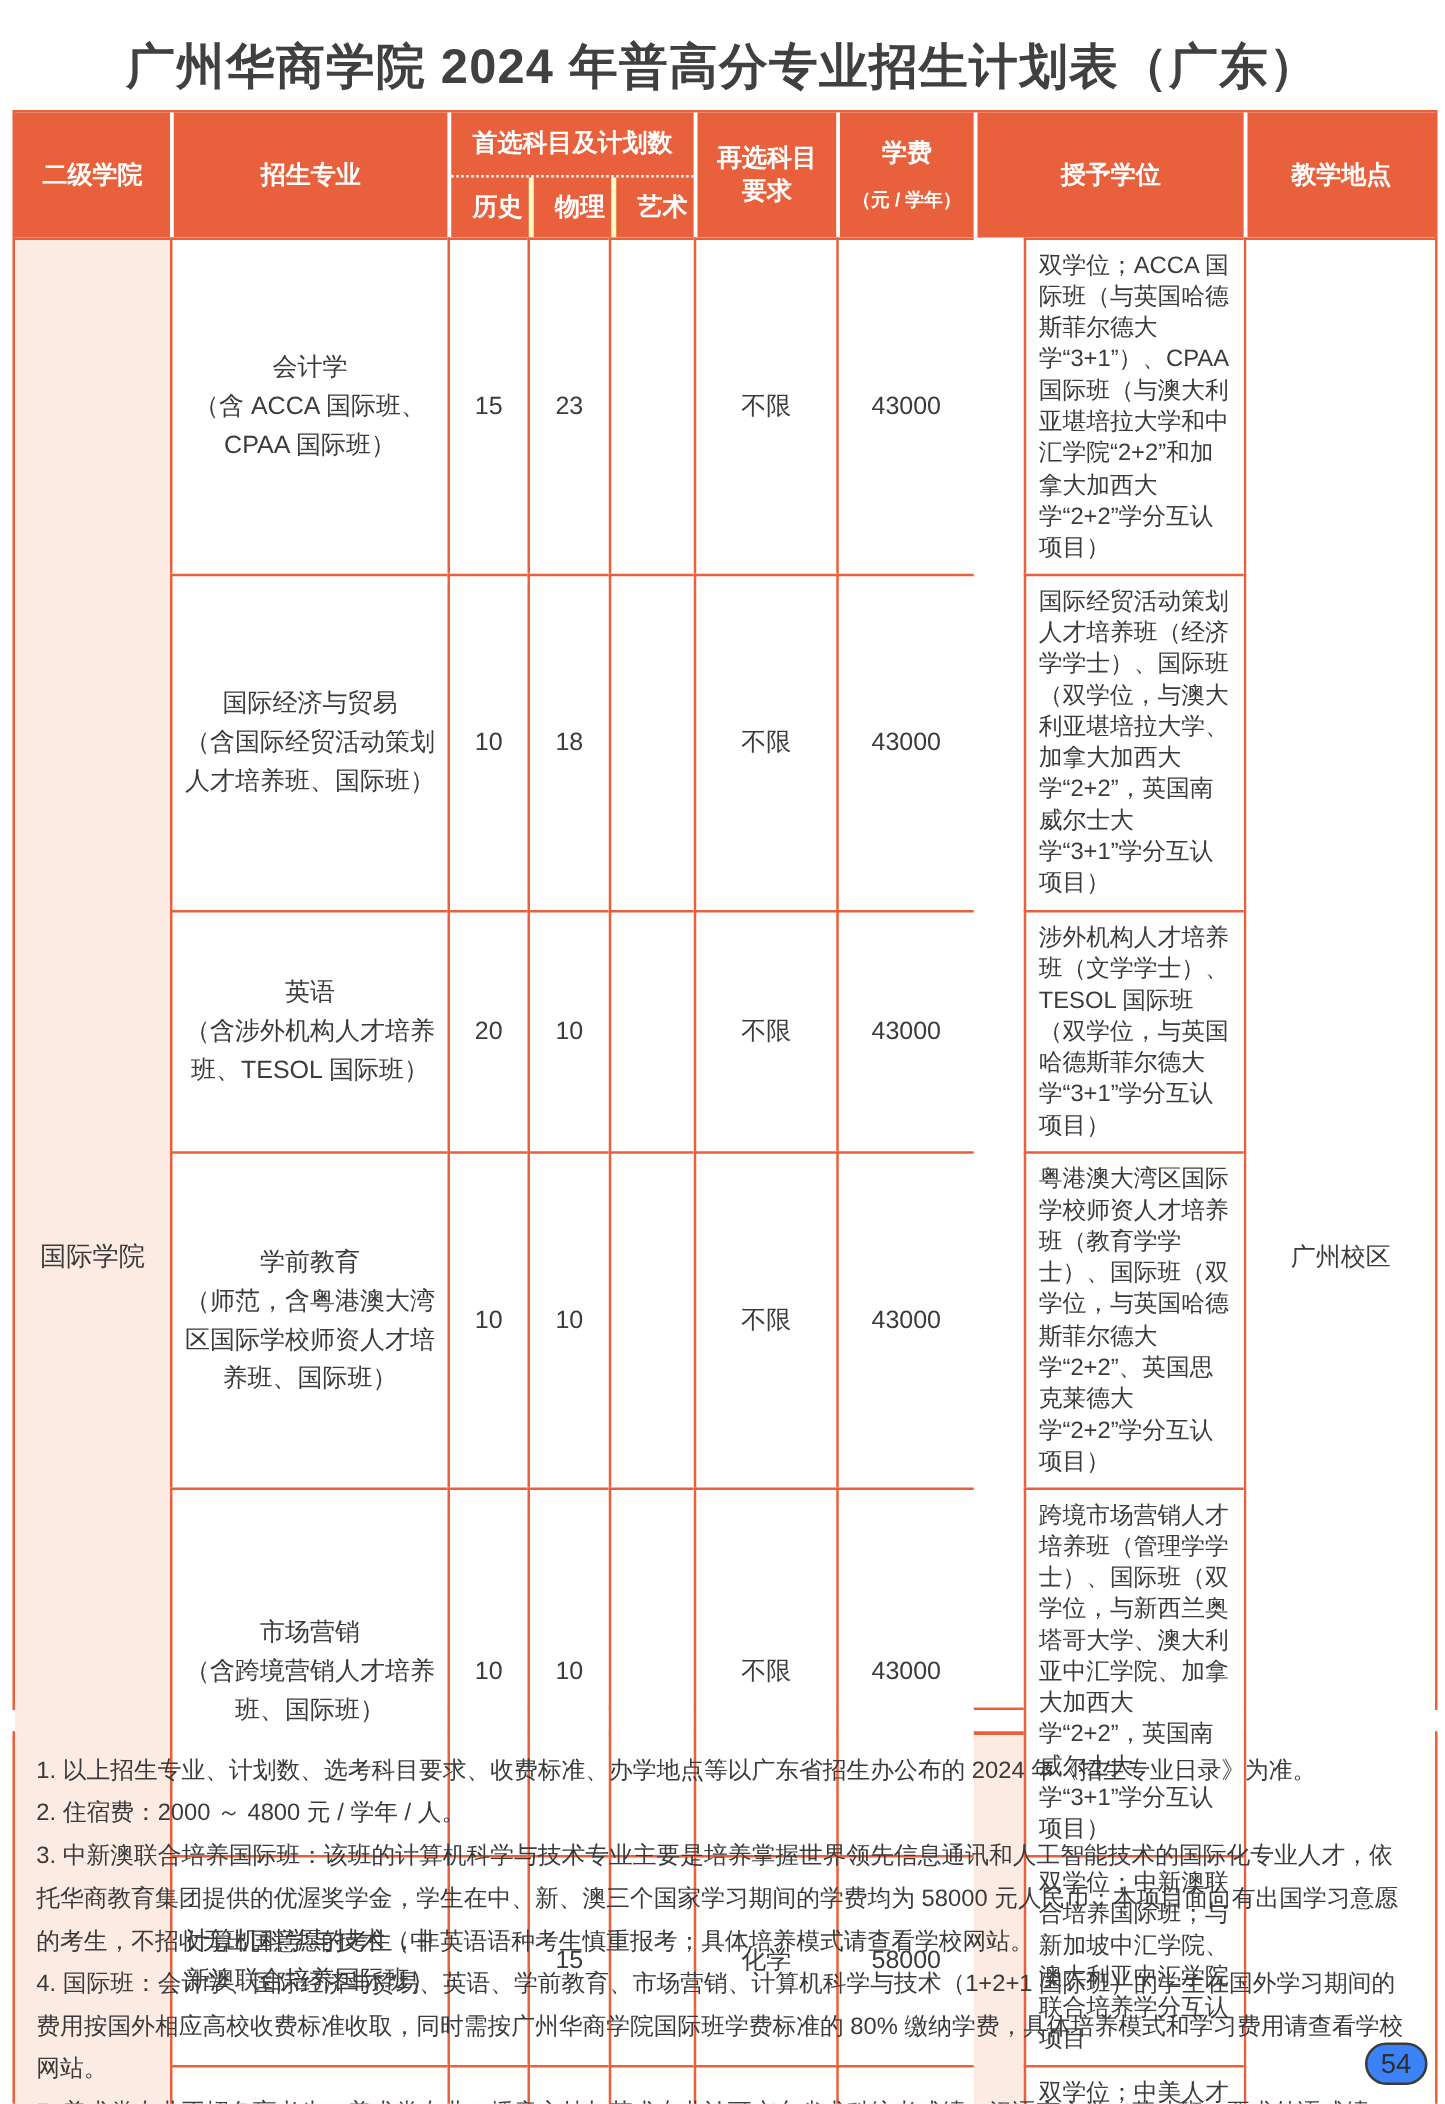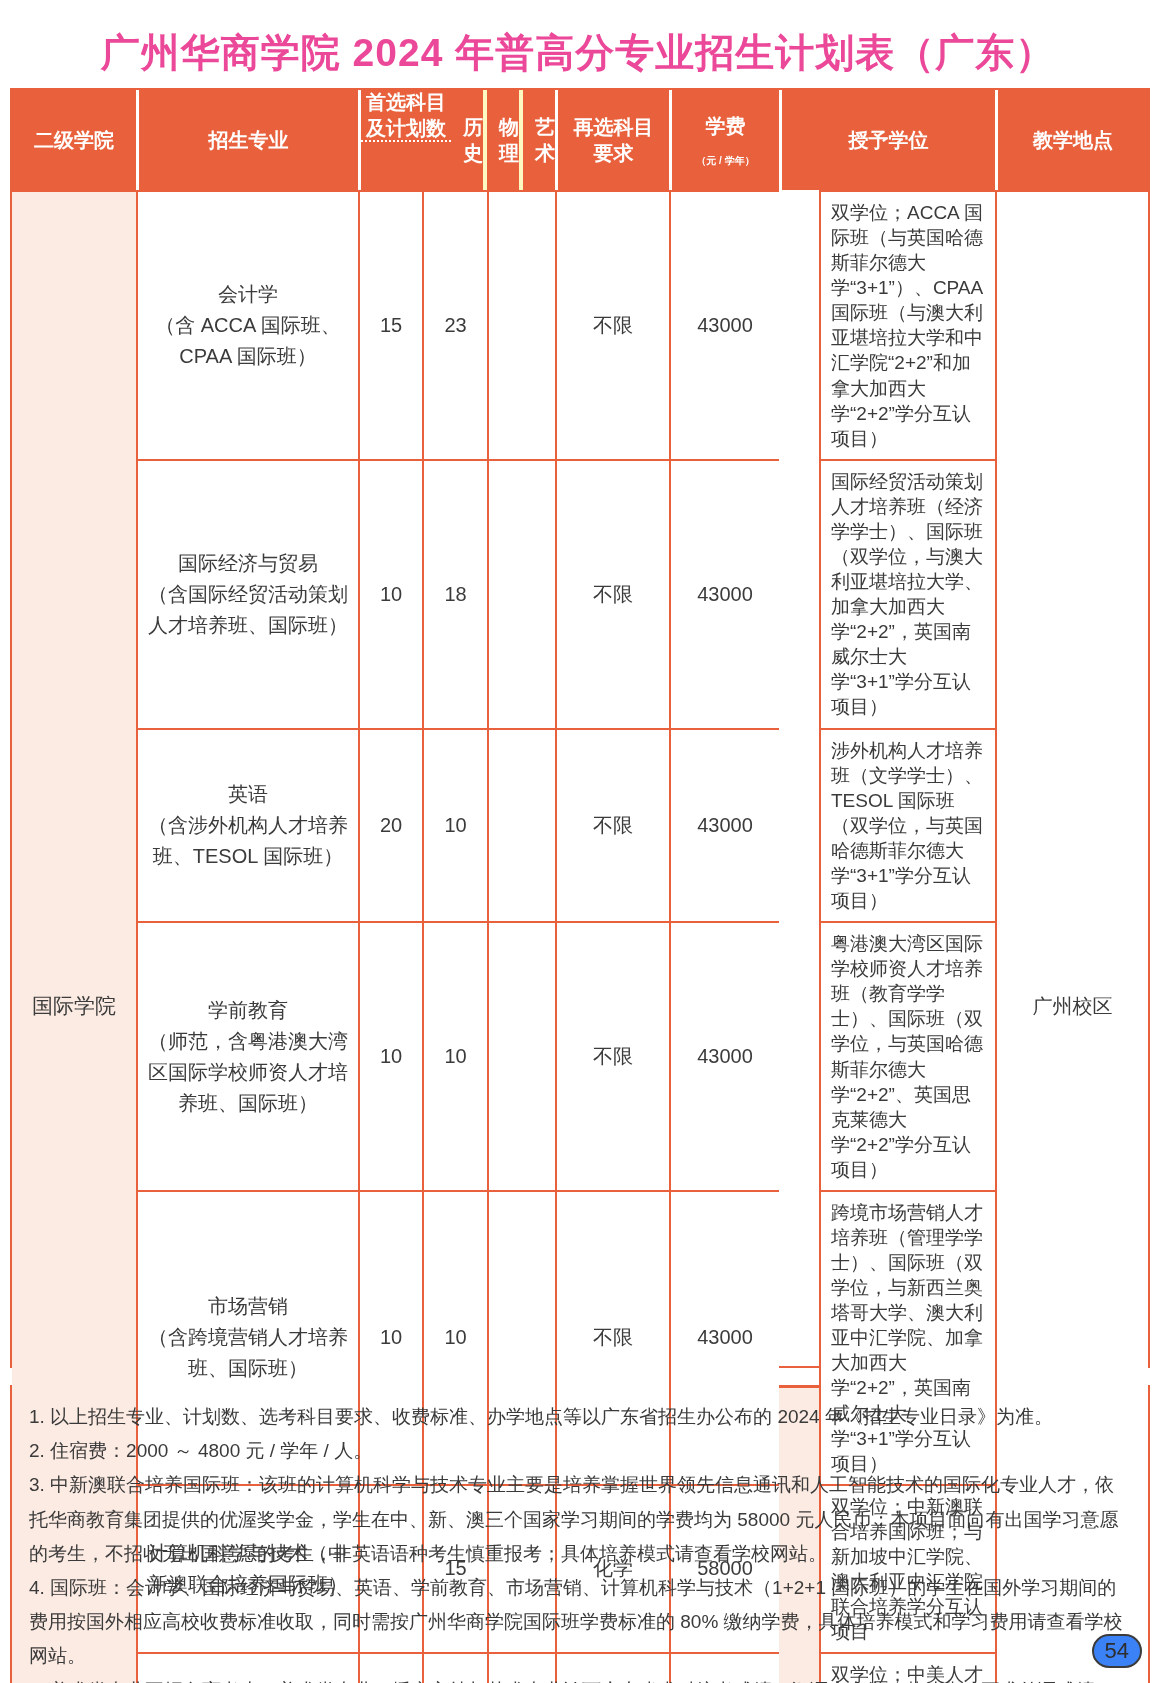--- a/index.html
+++ b/index.html
@@ -8,21 +8,21 @@
     width:1156px; height:1683px;
     font-family:"Liberation Sans", sans-serif;
     color:#3b3b3b;
   }
   .page { position:relative; width:1156px; height:1683px; overflow:hidden; }
 
   .title {
     padding-top:26px; height:88px;
     text-align:center;
     font-size:39px; font-weight:bold;
-    color:#ec4899; letter-spacing:1px;
+    color:#404040; letter-spacing:1px;
     white-space:nowrap;
   }
 
   
   .grid {
     margin-left:10px; width:1140px; height:1280px;
     border:2px solid #e8613c;
     display:grid;
     grid-template-columns:124px 222px 64px 65px 68px 114px 110px 216px 153px;
     grid-template-rows:100px repeat(7, 1fr);
@@ -30,29 +30,29 @@
   }
   .hc {
     background:#e8613c; color:#ffffff;
     font-weight:bold; font-size:20px;
     display:flex; flex-direction:column; align-items:center; justify-content:center;
     text-align:center; grid-row:1;
     border-left:3px solid #ffffff;
     white-space:pre-line; line-height:1.3;
   }
   .hc.first { border-left:none; }
-  .group-cell { padding:0; display:flex; flex-direction:row; align-items:stretch; justify-content:flex-start; }
+  .group-cell { padding:0; display:flex; flex-direction:column; align-items:stretch; justify-content:flex-start; }
   .group-top {
     height:52px; display:flex; align-items:center; justify-content:center;
     border-bottom:2px dotted #ffffff; font-size:20px;
   }
   .group-bottom { flex:1; display:flex; }
   .group-bottom span { flex:1; display:flex; align-items:center; justify-content:center; font-size:20px;padding-left:12px; }
   .group-bottom span + span { border-left:4px solid #fef9c3; }
-  .fee-sub { font-size:10px; font-weight:bold; margin-top:15px; }
+  .fee-sub { font-size:15px; font-weight:bold; margin-top:15px; }
 
   .bc {
     background:#ffffff;
     border-left:2px solid #e8613c; border-top:2px solid #e8613c;
     display:flex; align-items:center; justify-content:center;
     font-size:20px; text-align:center; white-space:pre-line; line-height:1.55;
     padding:4px 6px;
   }
   .college-cell {
     grid-column:1; grid-row:2/9;

